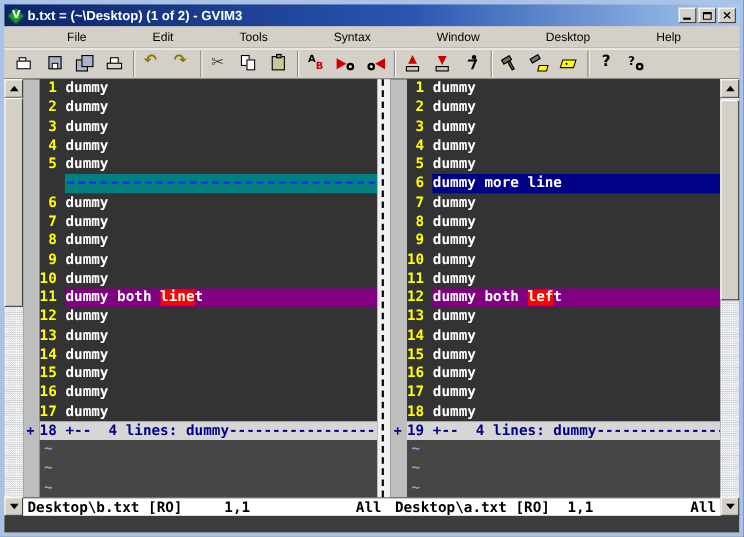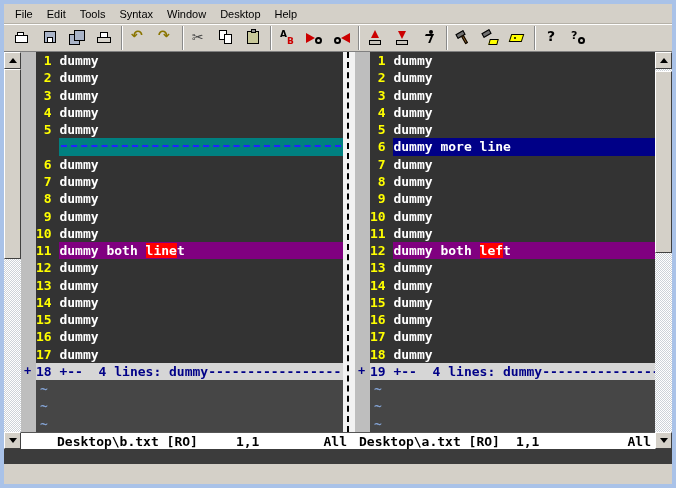--- a/index.html
+++ b/index.html
@@ -11,21 +11,21 @@
   .vim-icon::before{content:"";position:absolute;left:2px;top:2px;width:9px;height:9px;background:#1c9b1c;border:1px solid #063;transform:rotate(45deg);}
   .vim-icon::after{content:"V";position:absolute;left:4px;top:1px;font:bold 10px "DejaVu Sans",sans-serif;color:#fff;}
   .title-text{color:#fff;font:bold 12px "Liberation Sans",sans-serif;flex:1;white-space:nowrap;overflow:hidden;}
   .capbtns{display:flex;gap:2px;margin-right:1px;}
   .capbtn{width:16px;height:14px;background:#d4d0c8;border:1px solid;border-color:#fff #404040 #404040 #fff;display:flex;align-items:center;justify-content:center;position:relative;}
   .glyph-min{position:absolute;left:3px;bottom:2px;width:7px;height:2px;background:#000;}
   .glyph-max{width:8px;height:7px;border:1px solid #000;border-top:2px solid #000;}
   .glyph-close{font:bold 11px "DejaVu Sans",sans-serif;color:#000;line-height:10px;}
   
   .menubar{height:20px;flex:none;display:flex;align-items:center;background:var(--chrome);padding:0 4px;border-bottom:1px solid #b5b1a8;}
-  .menu-item{font:11px "Liberation Sans",sans-serif;color:#000;padding:2px 7px;}
+  .menu-item{font:11px "Liberation Sans",sans-serif;color:#000;padding:2px 7px;margin-left:46px;}
   
   .toolbar{height:28px;flex:none;display:flex;align-items:center;background:var(--chrome);padding:0 3px;border-bottom:1px solid #808080;box-shadow:inset 0 1px 0 #fff;}
   .tb-group{display:flex;align-items:center;gap:2px;padding:0 4px;}
   .tb-group + .tb-group{border-left:1px solid #8a8a8a;box-shadow:inset 1px 0 0 #fff;}
   .tbtn{width:25px;height:24px;display:flex;align-items:center;justify-content:center;background:transparent;border:none;padding:0;}
   .ic{position:relative;width:17px;height:17px;flex:none;}
   .ic::before,.ic::after{content:"";position:absolute;box-sizing:border-box;}
   .i-open-file::before{left:0;top:6px;width:13px;height:8px;border:1px solid #000;background:#fff;}
   .i-open-file::after{left:2px;top:3px;width:7px;height:4px;border:1px solid #000;background:#fff;}
   .i-save-file::before{left:2px;top:2px;width:12px;height:12px;border:1px solid #000;background:#aab4c8;}
@@ -88,34 +88,49 @@
   .t-fold{background:var(--fold-bg);color:var(--fold-fg);}
   .t-fold .num{color:var(--fold-fg);}
   .t-filler .body{background:var(--diff-delete-bg);position:relative;}
   .t-filler .body::after{content:"";position:absolute;left:2px;right:2px;top:7px;border-top:2px dashed var(--diff-delete-dash);}
   .t-tilde{background:var(--after-end-bg);color:var(--tilde);}
   .t-tilde .tilde{padding-left:4px;}
   .divider{width:12px;flex:none;background:#f2f2f2;position:relative;}
   .divider::after{content:"";position:absolute;left:4px;top:0;bottom:0;border-left:2px dashed #000;}
   .statusbar{height:17px;flex:none;display:flex;background:var(--status-bg);color:var(--status-fg);font:bold 13px "DejaVu Sans Mono",monospace;border-top:1px solid #555;}
   .status-half{display:flex;align-items:center;overflow:hidden;white-space:pre;}
-  .status-l{width:334px;flex:none;padding-left:32px;}
+  .status-l{width:334px;flex:none;}
   .status-r{flex:1;}
   .st-file{margin-left:4px;}
   .status-l .st-ruler{margin-left:38px;}
   .status-l .st-scroll{margin-left:auto;margin-right:8px;}
   .status-r .st-ruler{margin-left:16px;}
   .status-r .st-scroll{margin-left:auto;margin-right:4px;}
   .cmdline{height:15px;flex:none;background:#3c3c3c;}
 </style>
 </head>
 <body>
 
 <div class="window">
 
+  <div class="titlebar">
+    <span class="vim-icon"></span>
+    <span class="title-text">b.txt = (~\Desktop) (1 of 2) - GVIM3</span>
+    <span class="capbtns">
+      <span class="capbtn">
+          <span class="glyph-min"></span>
+        </span>
+      <span class="capbtn">
+          <span class="glyph-max"></span>
+        </span>
+      <span class="capbtn">
+          <span class="glyph-close">×</span>
+        </span>
+    </span>
+  </div>
 
   <div class="menubar" id="menubar">
       <span class="menu-item">File</span>
       <span class="menu-item">Edit</span>
       <span class="menu-item">Tools</span>
       <span class="menu-item">Syntax</span>
       <span class="menu-item">Window</span>
       <span class="menu-item">Desktop</span>
       <span class="menu-item">Help</span>
     </div>

